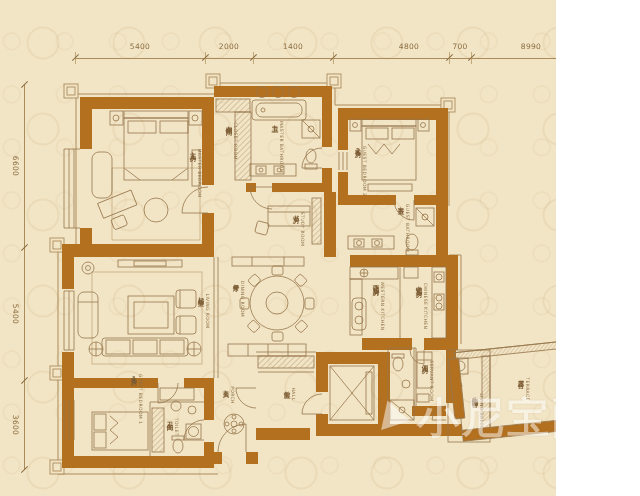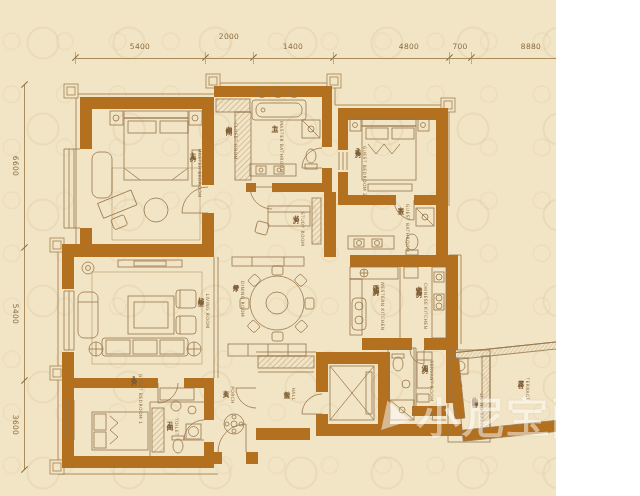--- a/index.html
+++ b/index.html
@@ -361,25 +361,25 @@
   <div class="wit" style="left:471px;top:52px;height:12px"></div>
   <div class="wit" style="left:591px;top:52px;height:12px"></div>
   <div class="tick" style="left:71px;top:57px"></div>
   <div class="tick" style="left:201px;top:57px"></div>
   <div class="tick" style="left:249px;top:57px"></div>
   <div class="tick" style="left:329px;top:57px"></div>
   <div class="tick" style="left:445px;top:57px"></div>
   <div class="tick" style="left:467px;top:57px"></div>
   <div class="tick" style="left:587px;top:57px"></div>
   <span class="dim-num" style="left:140px;top:46px">5400</span>
-  <span class="dim-num" style="left:229px;top:36px">2000</span>
+  <span class="dim-num" style="left:229px;top:46px">2000</span>
   <span class="dim-num" style="left:293px;top:46px">1400</span>
   <span class="dim-num" style="left:409px;top:46px">4800</span>
   <span class="dim-num" style="left:460px;top:46px">700</span>
-  <span class="dim-num" style="left:531px;top:46px">8880</span>
+  <span class="dim-num" style="left:531px;top:46px">8990</span>
 </div>
 
 <div>
   <div class="dim-line" style="left:24px;top:85px;width:1px;height:385px"></div>
   <div class="tick" style="left:20px;top:84px"></div>
   <div class="tick" style="left:20px;top:247px"></div>
   <div class="tick" style="left:20px;top:380px"></div>
   <div class="tick" style="left:20px;top:469px"></div>
   <span class="dim-num vert" style="left:15px;top:166px">6600</span>
   <span class="dim-num vert" style="left:15px;top:314px">5400</span>

